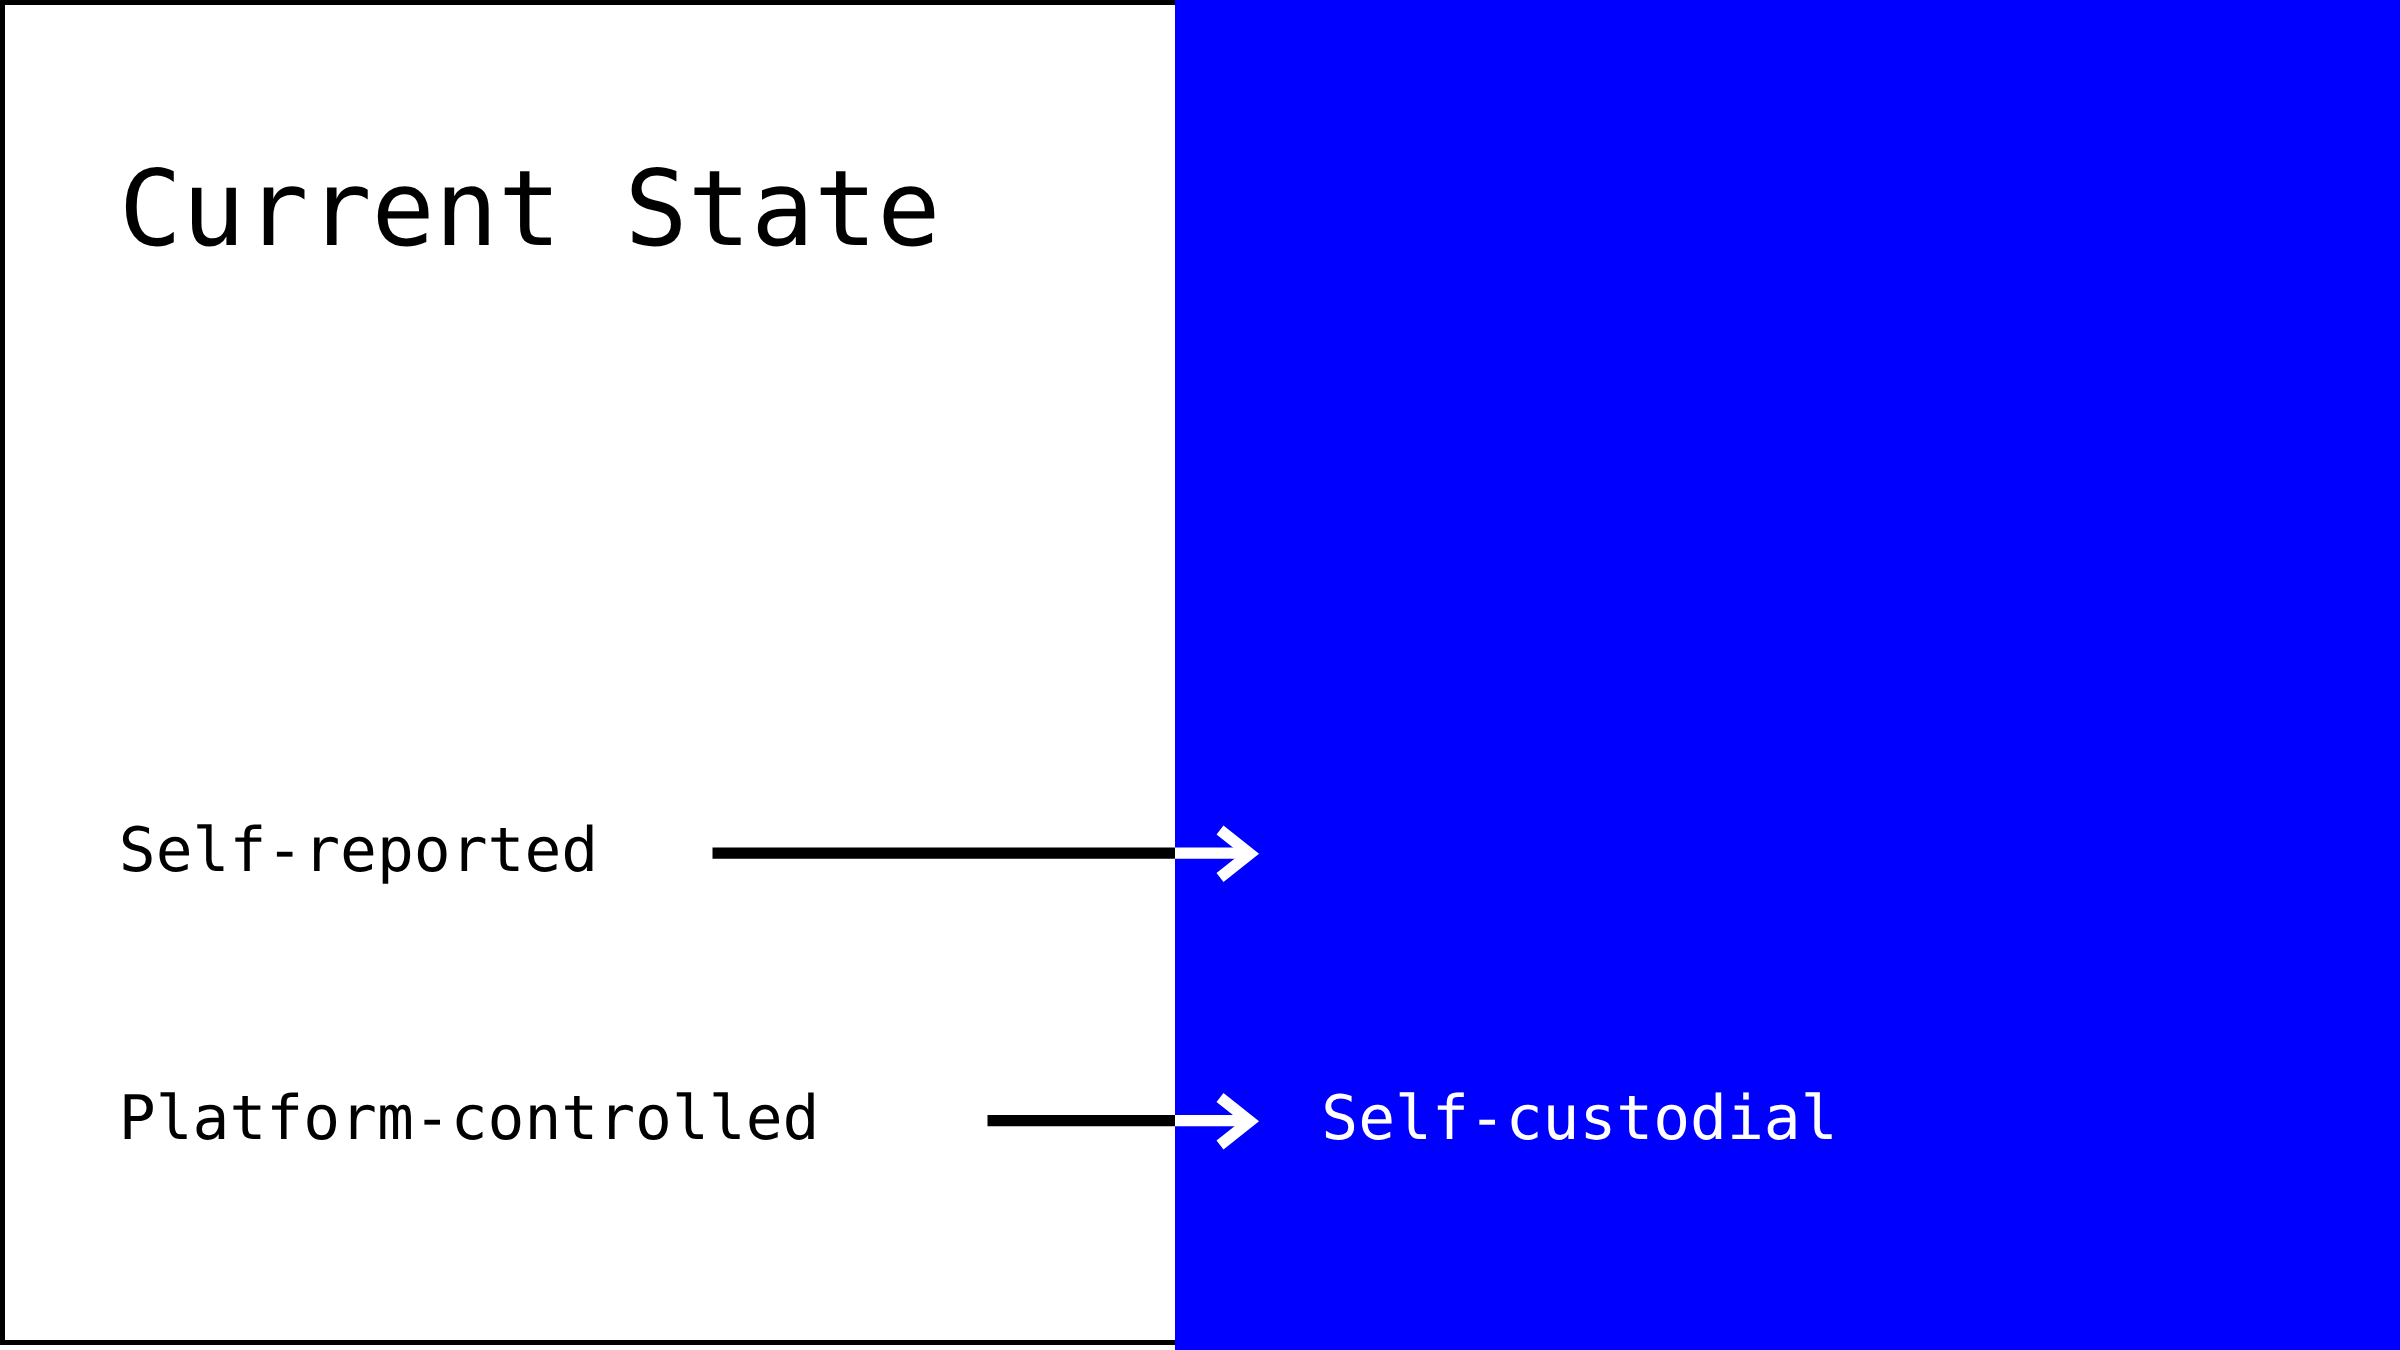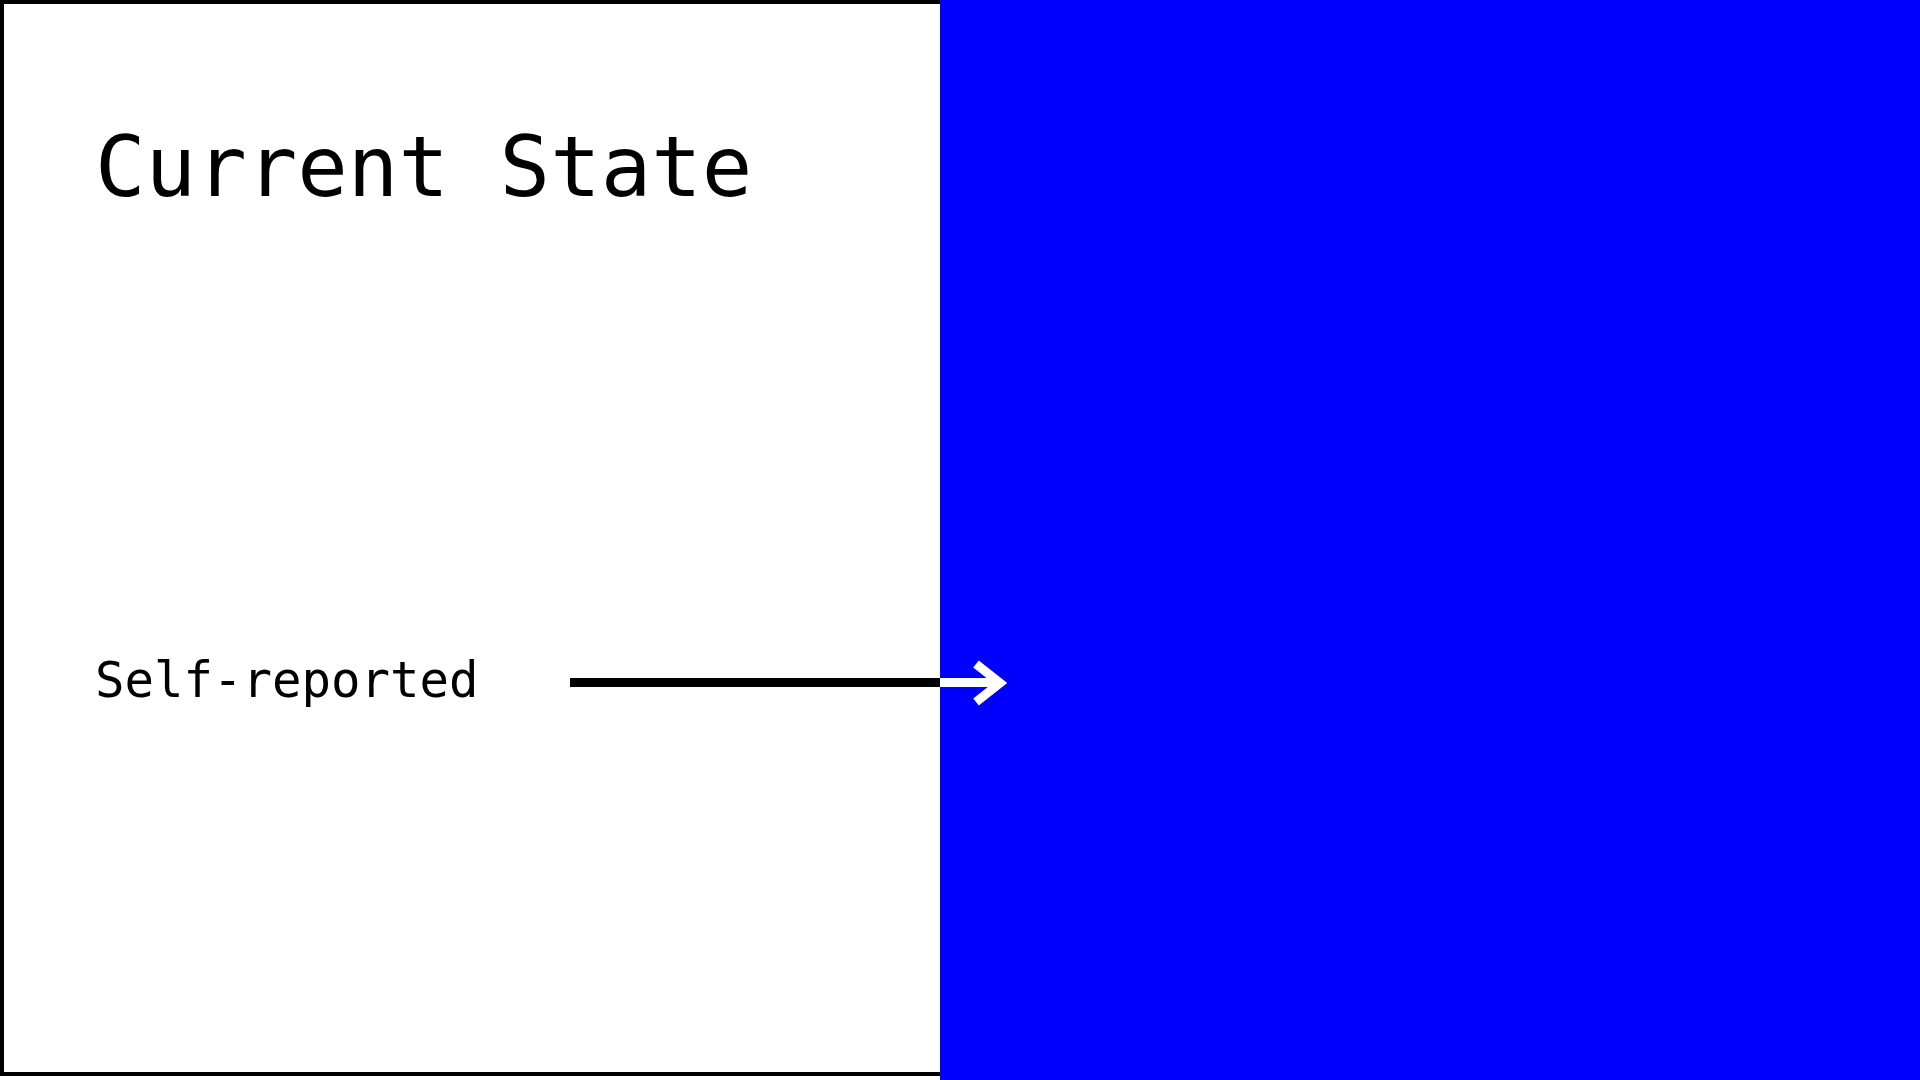--- a/index.html
+++ b/index.html
@@ -150,14 +150,25 @@
     <div class="label-left">Self-reported</div>
     <div class="connector-dark" id="conn-1"></div>
     <div class="connector-light"></div>
     <div class="arrowhead">
       <svg width="50" height="50" viewBox="0 0 50 50" aria-hidden="true">
         <path d="M14 6 L38 25 L14 44" fill="none" stroke="#ffffff" stroke-width="9" stroke-linecap="butt" stroke-linejoin="miter"></path>
       </svg>
     </div>
   </div>
 
+  <div class="row" id="row-2">
+    <div class="label-left">Platform-controlled</div>
+    <div class="connector-dark" id="conn-2"></div>
+    <div class="connector-light"></div>
+    <div class="arrowhead">
+      <svg width="50" height="50" viewBox="0 0 50 50" aria-hidden="true">
+        <path d="M14 6 L38 25 L14 44" fill="none" stroke="#ffffff" stroke-width="9" stroke-linecap="butt" stroke-linejoin="miter"></path>
+      </svg>
+    </div>
+    <div class="label-right">Self-custodial</div>
+  </div>
 
 </div>
 
 </body></html>

